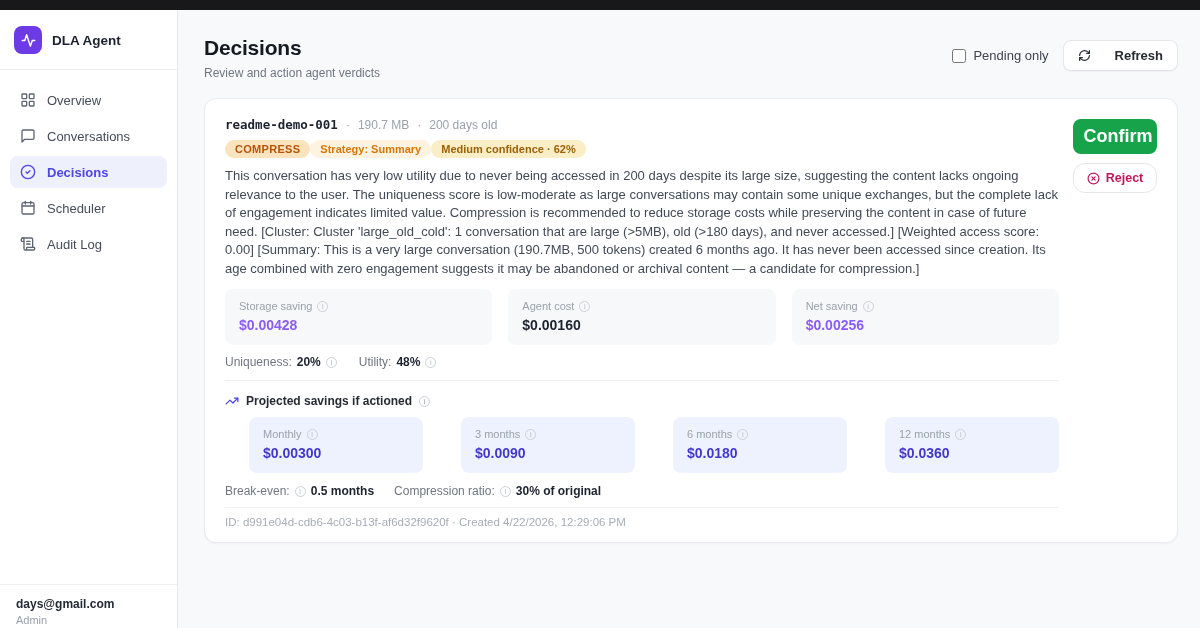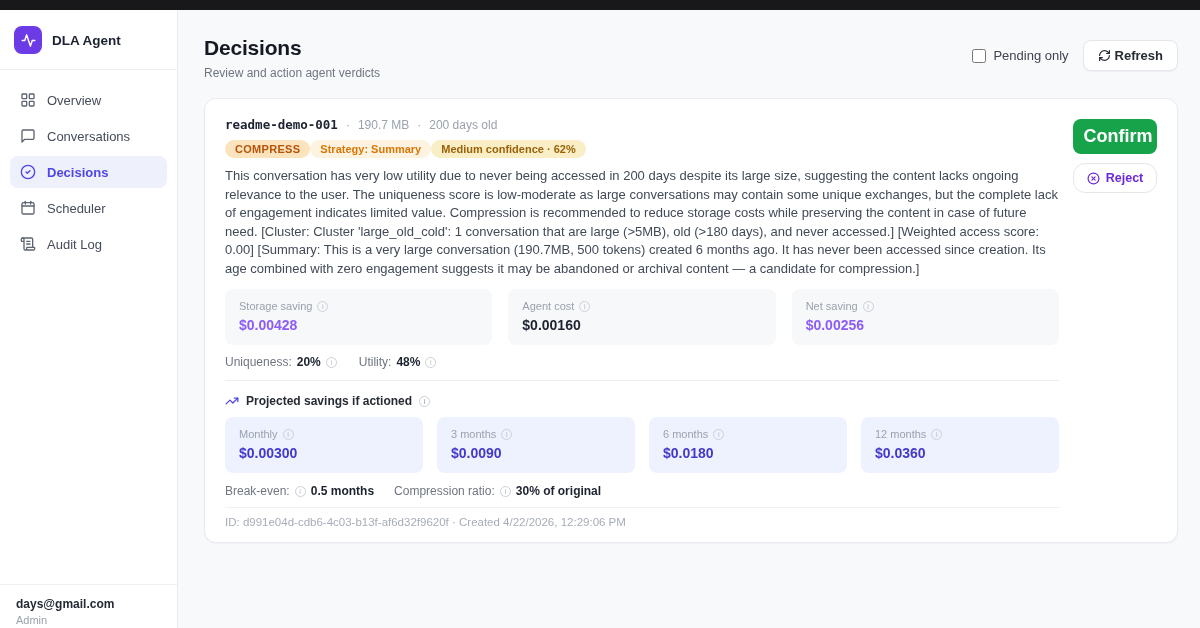--- a/index.html
+++ b/index.html
@@ -26,29 +26,29 @@
   .side-role { font-size:11px; color:#9aa2ad; margin-top:3px; }
 
   
   .main { flex:1; padding:26px 22px 0 26px; overflow:hidden; }
   .page-head { display:flex; justify-content:space-between; align-items:flex-start; }
   .page-title { font-size:21px; font-weight:bold; color:#141922; letter-spacing:-0.2px; }
   .page-sub { font-size:12px; color:#6f7682; margin-top:6px; }
   .head-controls { display:flex; align-items:center; gap:14px; margin-top:4px; }
   .pending { display:flex; align-items:center; gap:7px; font-size:13px; color:#3f4450; cursor:pointer; }
   .pending input { width:14px; height:14px; cursor:pointer; }
-  .btn-refresh { display:flex; align-items:center; gap:4px; background:#fff; border:1px solid #e4e6ea; border-radius:8px; padding:7px 14px; font-size:13px; font-weight:bold; color:#262b33; cursor:pointer; box-shadow:0 1px 1px rgba(16,24,40,.04); }
+  .btn-refresh { display:flex; align-items:center; gap:24px; background:#fff; border:1px solid #e4e6ea; border-radius:8px; padding:7px 14px; font-size:13px; font-weight:bold; color:#262b33; cursor:pointer; box-shadow:0 1px 1px rgba(16,24,40,.04); }
   .btn-refresh svg { width:13px; height:13px; }
 
   
   .card { margin-top:18px; background:#fff; border:1px solid #e9ebee; border-radius:12px; padding:18px 20px 14px 20px; box-shadow:0 1px 2px rgba(16,24,40,.04); display:flex; gap:14px; }
   .card-content { flex:1; min-width:0; }
   .card-actions { width:84px; flex-shrink:0; display:flex; flex-direction:column; gap:9px; padding-top:2px; }
   .btn-confirm { display:flex; align-items:center; justify-content:center; gap:6px; background:#16a34a; color:#fff; border:none; border-radius:8px; padding:7px 10px; font-size:18px; font-weight:bold; cursor:pointer; }
-  .btn-reject { display:flex; align-items:center; justify-content:center; gap:6px; background:#fff; color:#6d28d9; border:1px solid #e4e6ea; border-radius:12px; padding:7px 10px; font-size:12.5px; font-weight:bold; cursor:pointer; }
+  .btn-reject { display:flex; align-items:center; justify-content:center; gap:6px; background:#fff; color:#be185d; border:1px solid #e4e6ea; border-radius:12px; padding:7px 10px; font-size:12.5px; font-weight:bold; cursor:pointer; }
   .btn-confirm svg, .btn-reject svg { width:13px; height:13px; }
 
   .meta-row { display:flex; align-items:baseline; gap:8px; font-size:12px; color:#9aa2ad; }
   .conv-name { font-family:"DejaVu Sans Mono","Liberation Mono",monospace; font-size:12.5px; font-weight:bold; color:#1c2230; }
   .badges { display:flex; margin-top:8px; }
   .badge { font-size:11px; font-weight:bold; padding:3px 10px; border-radius:20px; }
   .badge-action { background:#fbe4bd; color:#b45309; letter-spacing:.3px; }
   .badge-strategy { background:#fdf3e0; color:#d97706; }
   .badge-confidence { background:#faeec6; color:#9a6208; }
 
@@ -64,21 +64,21 @@
 
   .scores-row { display:flex; gap:22px; margin-top:10px; font-size:12px; color:#6f7682; align-items:center; }
   .score { display:flex; align-items:center; gap:5px; }
   .score b { color:#1c2230; }
 
   .divider { border-top:1px solid #eceef1; margin-top:11px; }
 
   .proj-head { display:flex; align-items:center; gap:7px; margin-top:13px; font-size:12px; font-weight:bold; color:#262b33; }
   .proj-head svg { width:14px; height:14px; color:#4f46e5; }
   .proj-row { display:flex; gap:14px; margin-top:9px; }
-  .proj-box { flex:1; background:#eef2fe; border-radius:8px; padding:11px 14px 12px 14px; }
+  .proj-box { flex:1; background:#eef2fe; border-radius:8px; padding:11px 14px 12px 14px;margin-left:24px; }
 
   .breakeven-row { display:flex; gap:20px; margin-top:11px; font-size:12px; color:#6f7682; align-items:center; }
   .be-item { display:flex; align-items:center; gap:5px; }
   .be-item b { color:#1c2230; }
 
   .note { margin-top:8px; font-size:11.5px; font-style:italic; color:#a6adb8; }
   .id-row { margin-top:9px; border-top:1px solid #f0f1f4; padding-top:8px; font-size:11.5px; color:#a6adb8; }
 
   .info { display:inline-flex; width:11px; height:11px; border:1px solid #ccd1d8; border-radius:50%; color:#b6bcc6; font-size:7.5px; align-items:center; justify-content:center; font-style:normal; flex-shrink:0; line-height:1; }
 </style>

